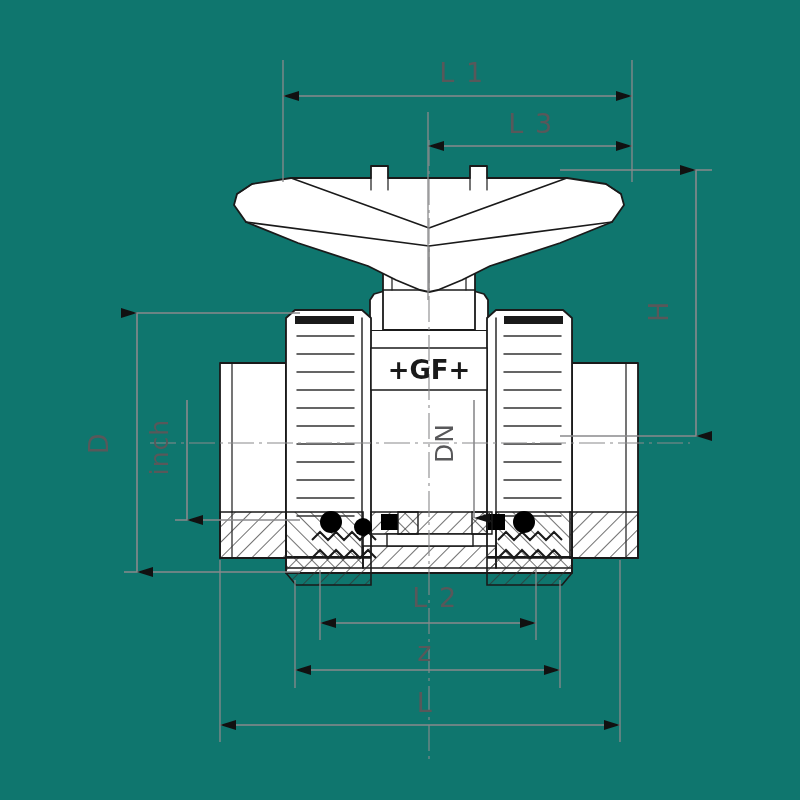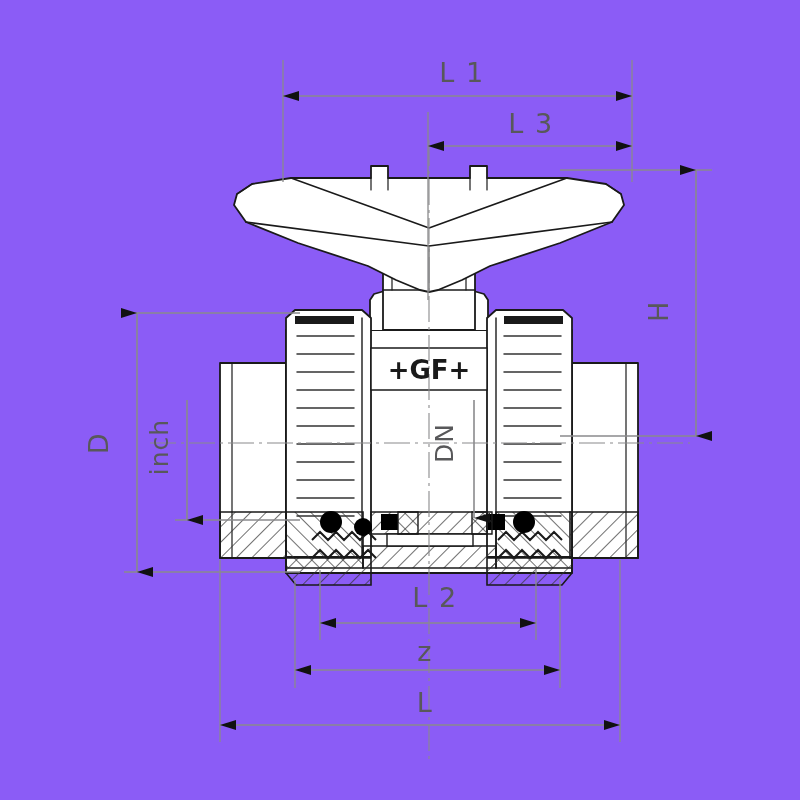--- a/index.html
+++ b/index.html
@@ -10,21 +10,21 @@
   body {
     width: 800px;
     height: 800px;
     font-family: "DejaVu Sans", sans-serif;
     overflow: hidden;
   }
   #drawing-root {
     position: relative;
     width: 800px;
     height: 800px;
-    background: #8b5cf6;
+    background: #0f766e;
   }
   svg.canvas {
     position: absolute;
     top: 0;
     left: 0;
     width: 800px;
     height: 800px;
     display: block;
   }
   .dim-label {

